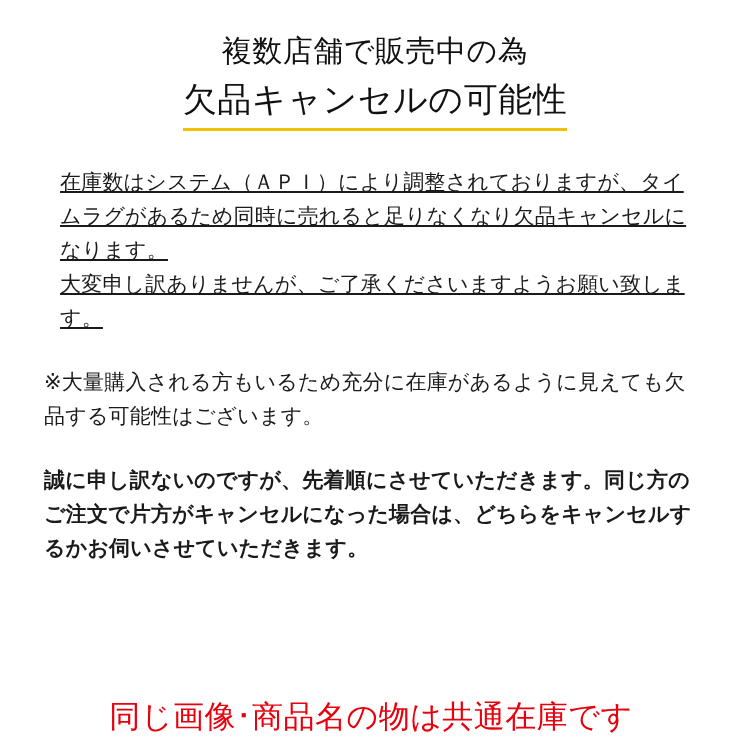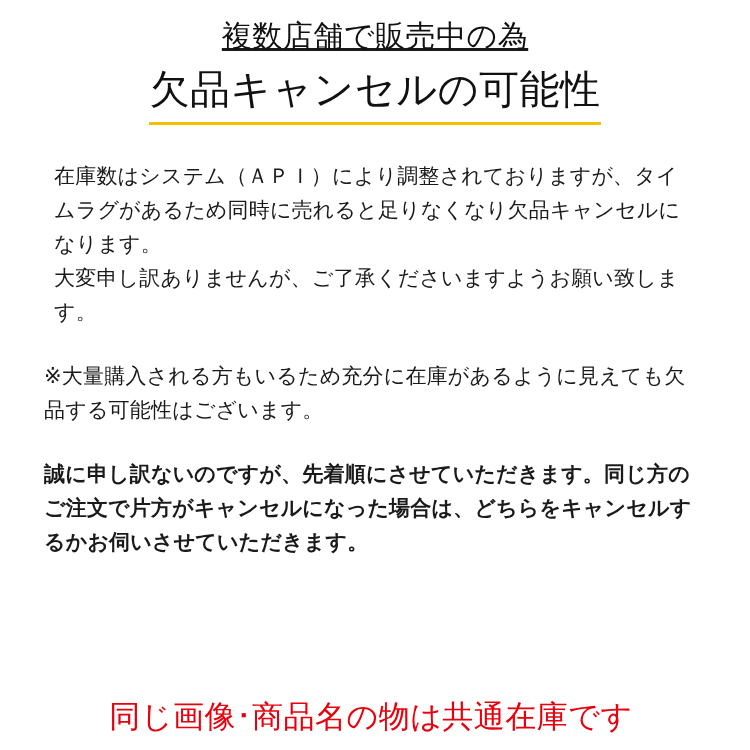--- a/index.html
+++ b/index.html
@@ -17,33 +17,32 @@
   .page {
     position: relative;
     width: 750px;
     height: 750px;
     box-sizing: border-box;
   }
 
   
   .heading {
     text-align: center;
-    padding-top: 14px;
-    text-decoration: underline;
+    padding-top: 29px;
   }
   .heading-line1 {
     font-size: 30px;
     line-height: 1.45;
     letter-spacing: 0.5px;
     color: #111111;
     font-weight: 400;
   }
   .heading-line2 {
     display: inline-block;
-    font-size: 40px;
+    font-size: 34px;
     line-height: 1.45;
     letter-spacing: 0.5px;
     color: #111111;
     font-weight: 400;
     margin-top: 2px;
     padding-bottom: 4px;
     border-bottom: 3px solid #f2c200;
   }
 
   
@@ -51,21 +50,21 @@
     margin-top: 34px;
     padding: 0 44px 0 44px;
   }
   .para {
     font-size: 21px;
     line-height: 1.62;
     color: #1a1a1a;
     letter-spacing: 0.2px;
     white-space: pre-line;
   }
-  .para.p1 { margin: 10px; }
+  .para.p1 { margin: 16px; text-decoration: underline; }
   .para.p2 { margin: 30px 0 0 0; }
   .para.p3 { margin: 30px 0 0 0; font-weight: bold; }
   .para.p4 { margin: 30px 0 0 0; }
 
   
   .footer {
     position: absolute;
     left: 0;
     right: 8px;
     bottom: 14px;

